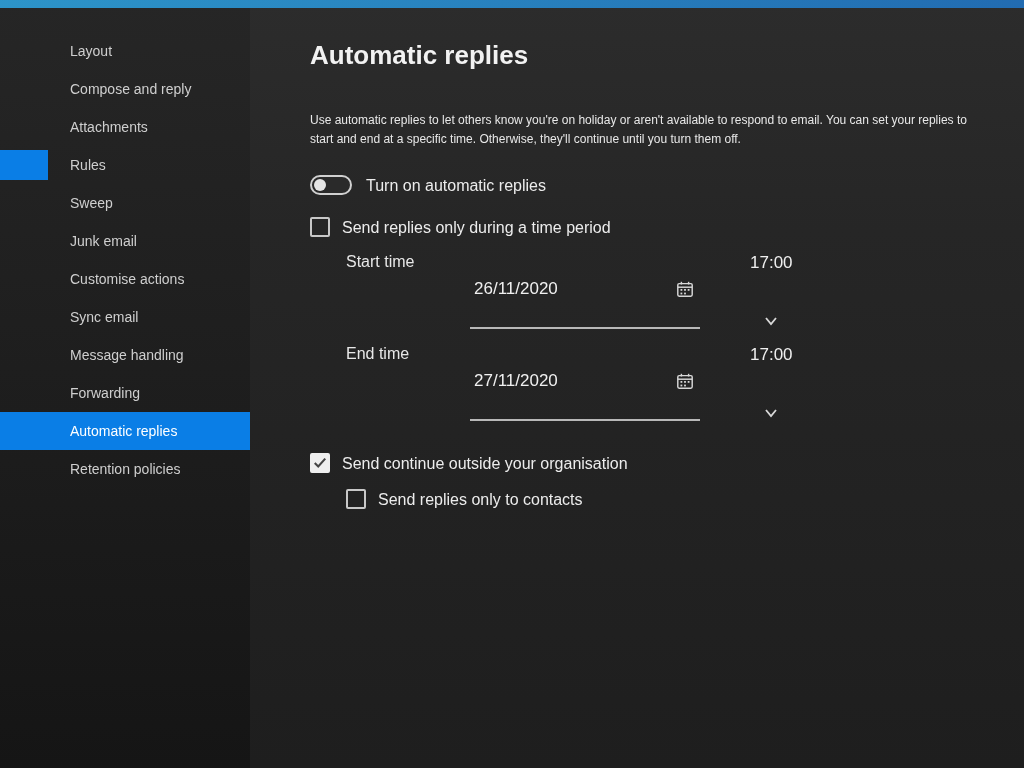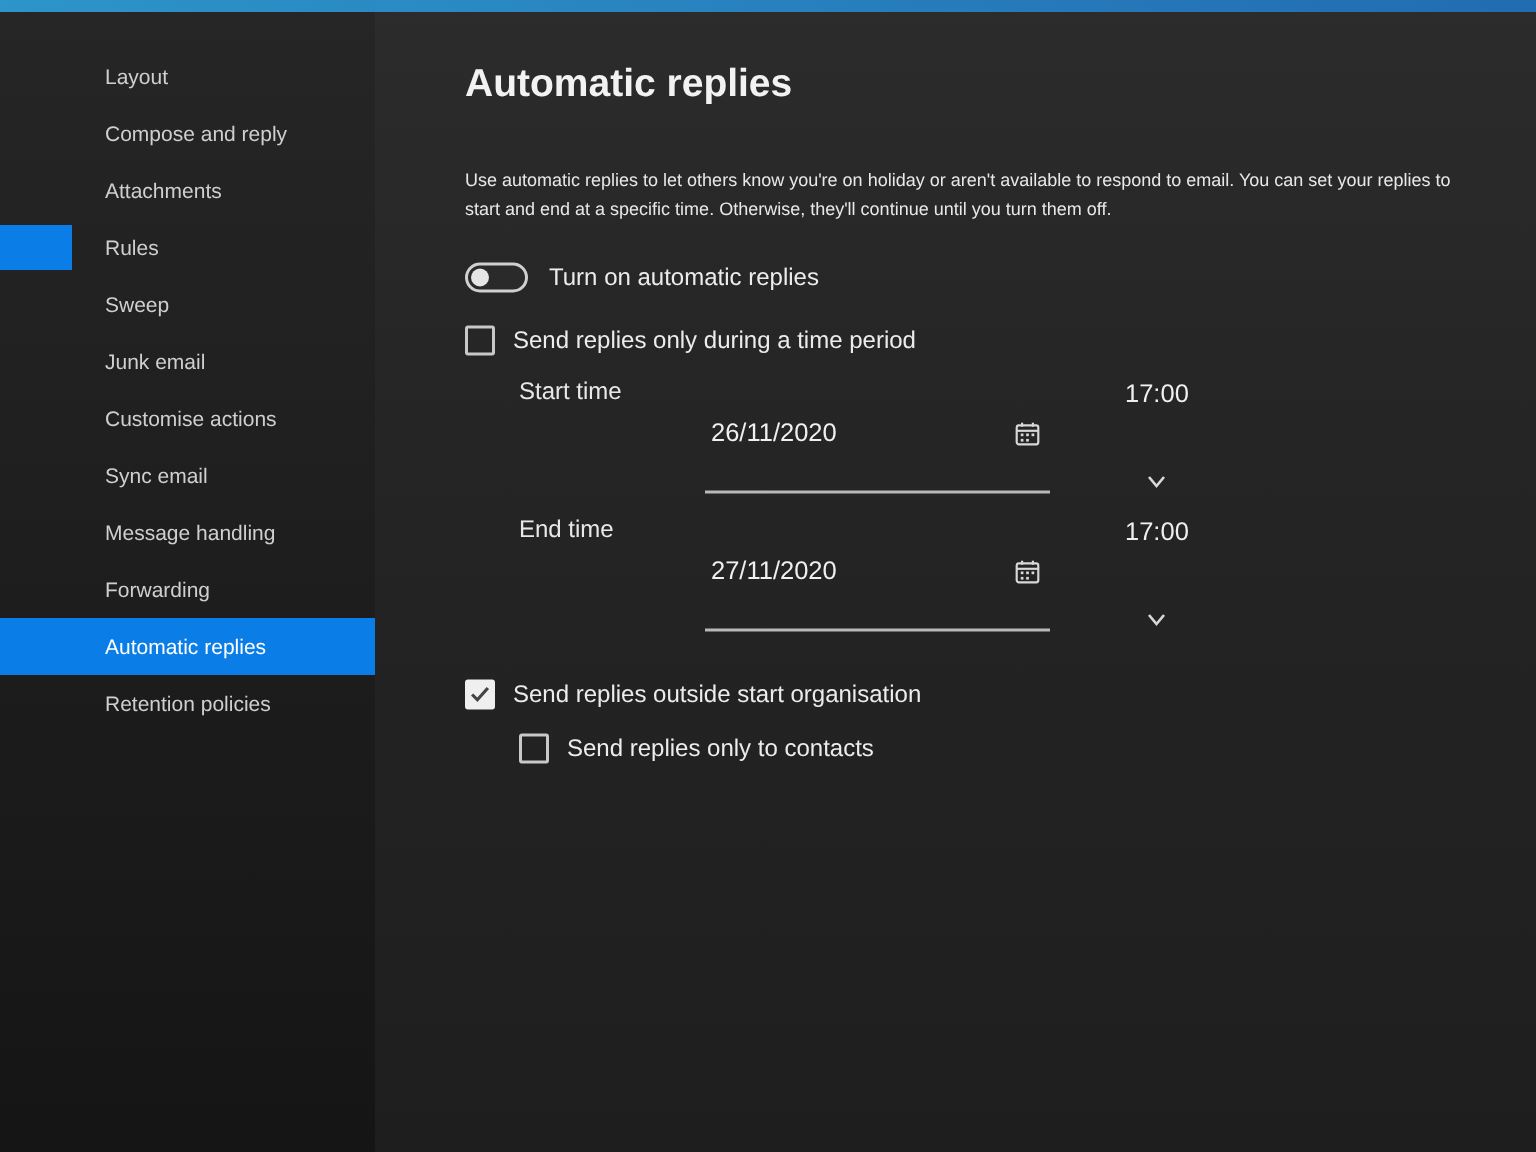--- a/index.html
+++ b/index.html
@@ -189,21 +189,21 @@
     </div>
 
     <div class="section-gap"></div>
 
     <div class="check-row">
       <span class="checkbox checked">
         <svg viewBox="0 0 16 16">
             <path d="M2 8 L6 12 L14 3" stroke="#444" stroke-width="2.4" fill="none"></path>
           </svg>
       </span>
-      <span class="check-label">Send replies outside start organisation</span>
+      <span class="check-label">Send continue outside your organisation</span>
     </div>
     <div class="check-row indent">
       <span class="checkbox">
         
       </span>
       <span class="check-label">Send replies only to contacts</span>
     </div>
   </main>
 </div>
 

